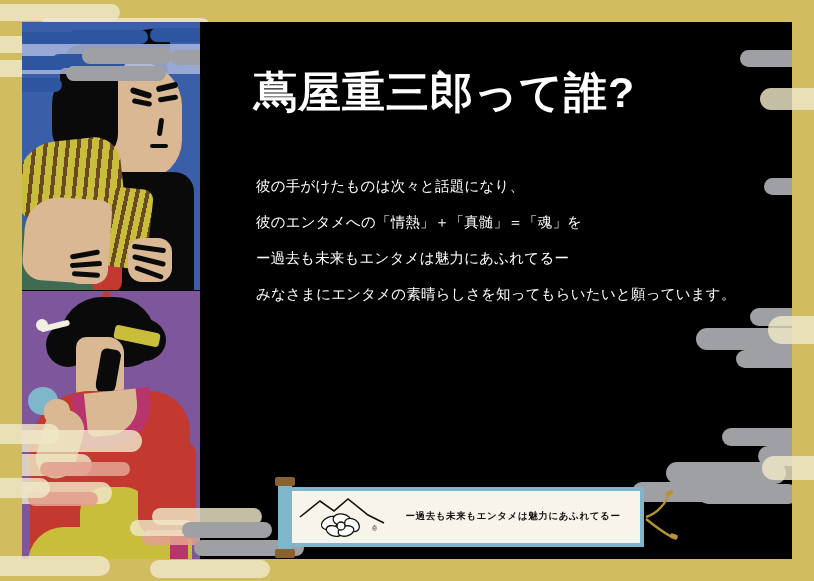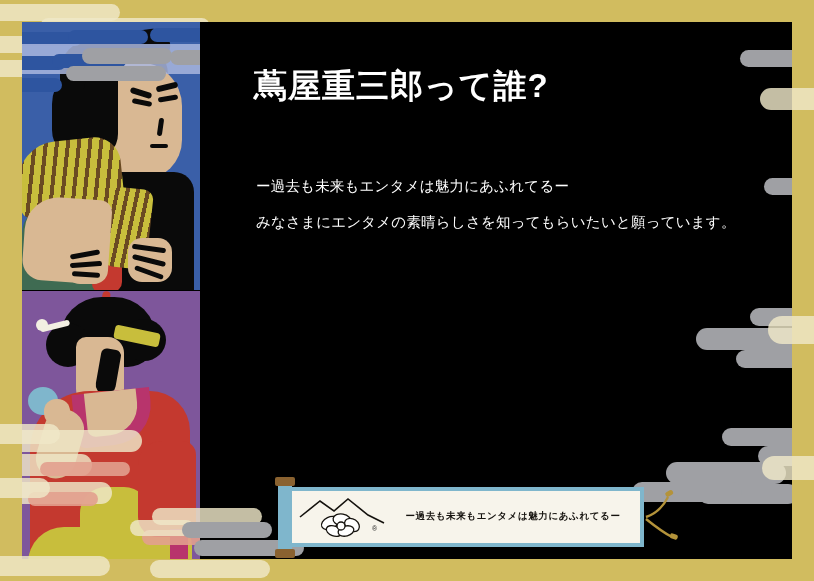--- a/index.html
+++ b/index.html
@@ -119,21 +119,21 @@
   .cloud{position:absolute;border-radius:999px;}
   .cl-cream{background:#EFE8C8;opacity:.82;}
   .cl-blue  {background:#2E55A0;}
   .cl-lblue {background:#A9B6DE;opacity:.85;}
   .cl-gray  {background:#9FA0A4;}
   .cl-pink  {background:#E2A08E;opacity:.9;}
 
   
   .headline{
     position:absolute;left:232px;top:42px;
-    color:#ffffff;font-size:33px;font-weight:700;
+    color:#ffffff;font-size:43px;font-weight:700;
     letter-spacing:1px;white-space:nowrap;
   }
   .body-block{position:absolute;left:234px;top:146px;width:510px;}
   .body-line{
     color:#ffffff;font-size:14.5px;line-height:36px;white-space:nowrap;
     letter-spacing:.2px;
   }
 
   
   .banner-wrap{position:absolute;left:236px;top:455px;width:420px;height:84px;}
@@ -248,20 +248,22 @@
       <div class="cloud cl-cream" style="left:108px;top:498px;width:64px;height:16px;"></div>
     </div>
 
     <div class="cloud cl-cream" style="left:130px;top:486px;width:110px;height:17px;"></div>
     <div class="cloud cl-gray" style="left:160px;top:500px;width:90px;height:16px;"></div>
     <div class="cloud cl-gray" style="left:172px;top:518px;width:110px;height:16px;"></div>
 
     <div class="headline">蔦屋重三郎って誰?</div>
 
     <div class="body-block">
+      <div class="body-line">彼の手がけたものは次々と話題になり、</div>
+      <div class="body-line">彼のエンタメへの「情熱」＋「真髄」＝「魂」を</div>
       <div class="body-line">ー過去も未来もエンタメは魅力にあふれてるー</div>
       <div class="body-line">みなさまにエンタメの素晴らしさを知ってもらいたいと願っています。</div>
     </div>
 
     <div class="cloud cl-gray" style="left:718px;top:28px;width:80px;height:17px;"></div>
     <div class="cloud cl-gray" style="left:742px;top:156px;width:70px;height:17px;"></div>
     <div class="cloud cl-gray" style="left:728px;top:286px;width:80px;height:18px;"></div>
     <div class="cloud cl-gray" style="left:674px;top:306px;width:110px;height:22px;"></div>
     <div class="cloud cl-gray" style="left:714px;top:328px;width:74px;height:18px;"></div>
     <div class="cloud cl-gray" style="left:700px;top:406px;width:90px;height:18px;"></div>

